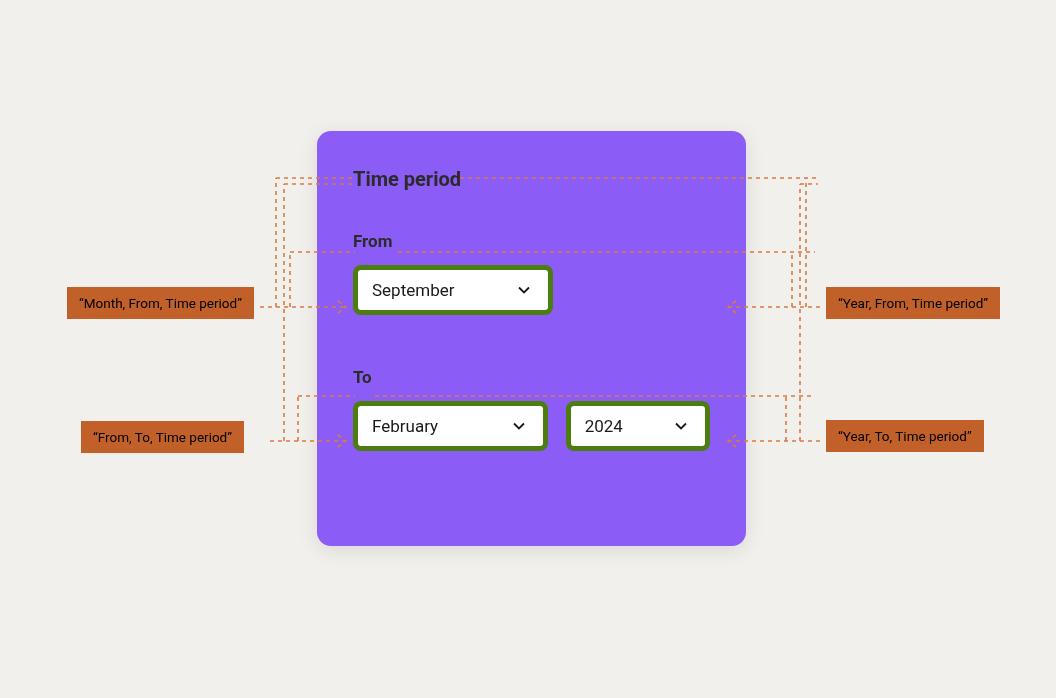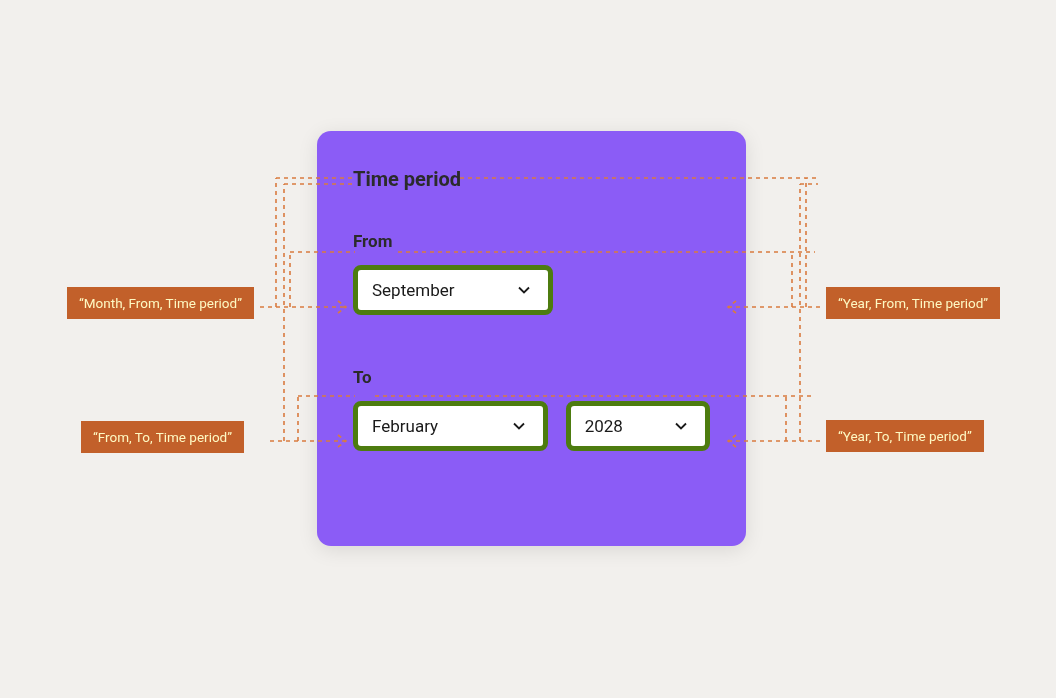--- a/index.html
+++ b/index.html
@@ -55,21 +55,21 @@
   }
   .select.month { width: 200px; }
   .select.year { width: 148px; }
   .select-text { font-size: 17px; color: #1a1a1a; }
   .chev svg { width: 20px; height: 20px; display: block; }
 
   
   .badge {
     position: absolute;
     background: #c2602a;
-    color: #fef9c3;
+    color: #000000;
     font-size: 13.5px;
     padding: 8px 12px;
     white-space: nowrap;
   }
 
   
   svg.overlay {
     position: absolute;
     left: 0; top: 0;
     width: 1056px; height: 698px;
@@ -101,21 +101,21 @@
     <div class="row">
       <div class="select month">
         <span class="select-text">February</span>
         <span class="chev">
           <svg viewBox="0 0 24 24" fill="none" stroke="#1a1a1a" stroke-width="2.2">
               <polyline points="6 9 12 15 18 9"></polyline>
             </svg>
         </span>
       </div>
       <div class="select year">
-        <span class="select-text">2028</span>
+        <span class="select-text">2024</span>
         <span class="chev">
           <svg viewBox="0 0 24 24" fill="none" stroke="#1a1a1a" stroke-width="2.2">
               <polyline points="6 9 12 15 18 9"></polyline>
             </svg>
         </span>
       </div>
     </div>
   </div>
 </div>
 

